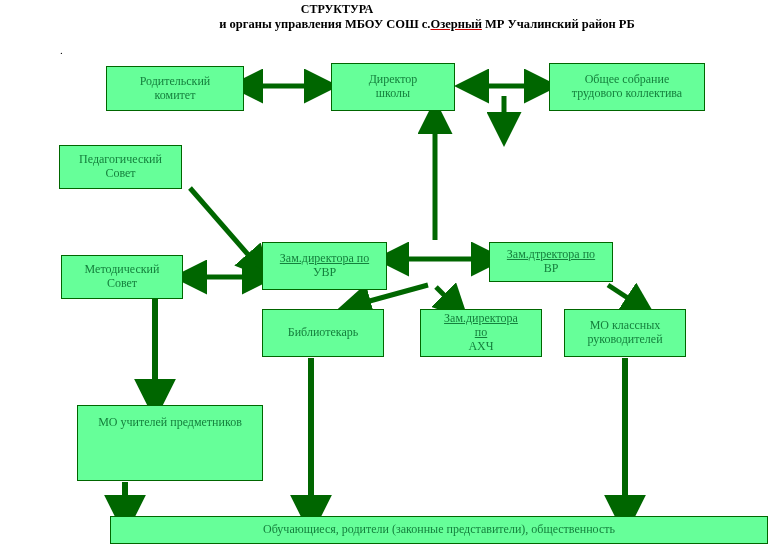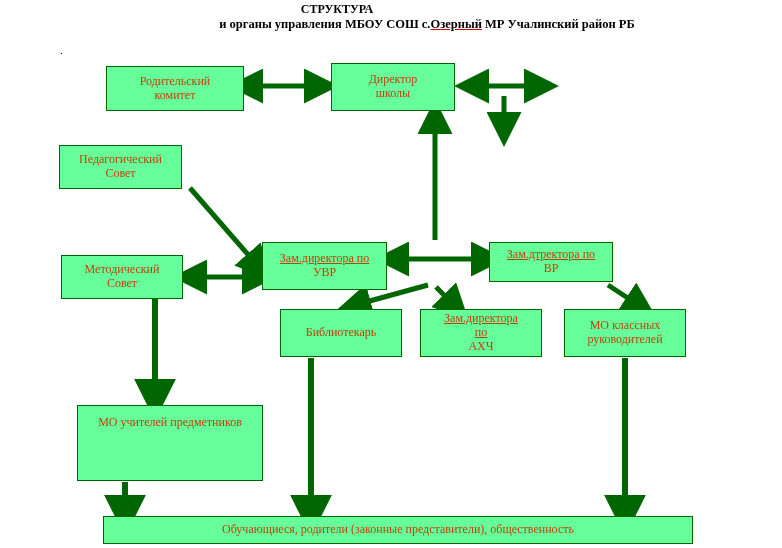--- a/index.html
+++ b/index.html
@@ -47,21 +47,21 @@
     left: 60px;
     top: 44px;
     font-size: 11px;
     color: #000;
   }
   .node {
     position: absolute;
     box-sizing: border-box;
     background: #66ff99;
     border: 1px solid #006600;
-    color: #c2410c;
+    color: #15803d;
     display: flex;
     align-items: center;
     justify-content: center;
     text-align: center;
     font-family: "Liberation Serif", serif;
     font-size: 12px;
     line-height: 1.15;
     padding: 2px 16px;
   }
   .node span { display: block; }
@@ -132,20 +132,26 @@
     </div>
   </div>
 
   <div class="node" style="left:331px; top:63px; width:124px; height:48px;">
     <div>
       <span>Директор</span>
       <span>школы</span>
     </div>
   </div>
 
+  <div class="node" style="left:549px; top:63px; width:156px; height:48px;">
+    <div>
+      <span>Общее собрание</span>
+      <span>трудового коллектива</span>
+    </div>
+  </div>
 
   <div class="node" style="left:59px; top:145px; width:123px; height:44px;">
     <div>
       <span>Педагогический</span>
       <span>Совет</span>
     </div>
   </div>
 
   <div class="node" style="left:61px; top:255px; width:122px; height:44px;">
     <div>
@@ -161,21 +167,21 @@
     </div>
   </div>
 
   <div class="node" style="left:489px; top:242px; width:124px; height:40px;">
     <div>
       <span class="u">Зам.дтректора по</span>
       <span>ВР</span>
     </div>
   </div>
 
-  <div class="node" style="left:262px; top:309px; width:122px; height:48px;margin-left:18px;">
+  <div class="node" style="left:262px; top:309px; width:122px; height:48px;">
     <div>
       <span>Библиотекарь</span>
     </div>
   </div>
 
   <div class="node" style="left:420px; top:309px; width:122px; height:48px;">
     <div>
       <span class="u">Зам.директора по</span>
       <span>АХЧ</span>
     </div>
@@ -187,19 +193,19 @@
       <span>руководителей</span>
     </div>
   </div>
 
   <div class="node" style="left:77px; top:405px; width:186px; height:76px; align-items:flex-start;">
     <div style="padding-top:8px;text-align:right;">
       <span>МО учителей предметников</span>
     </div>
   </div>
 
-  <div class="node" style="left:103px; top:516px; width:590px; height:28px;justify-content:center;">
+  <div class="node" style="left:110px; top:516px; width:658px; height:28px;justify-content:center;">
     <div>
       <span>Обучающиеся, родители (законные представители), общественность</span>
     </div>
   </div>
 
 </div>
 
 </body></html>

